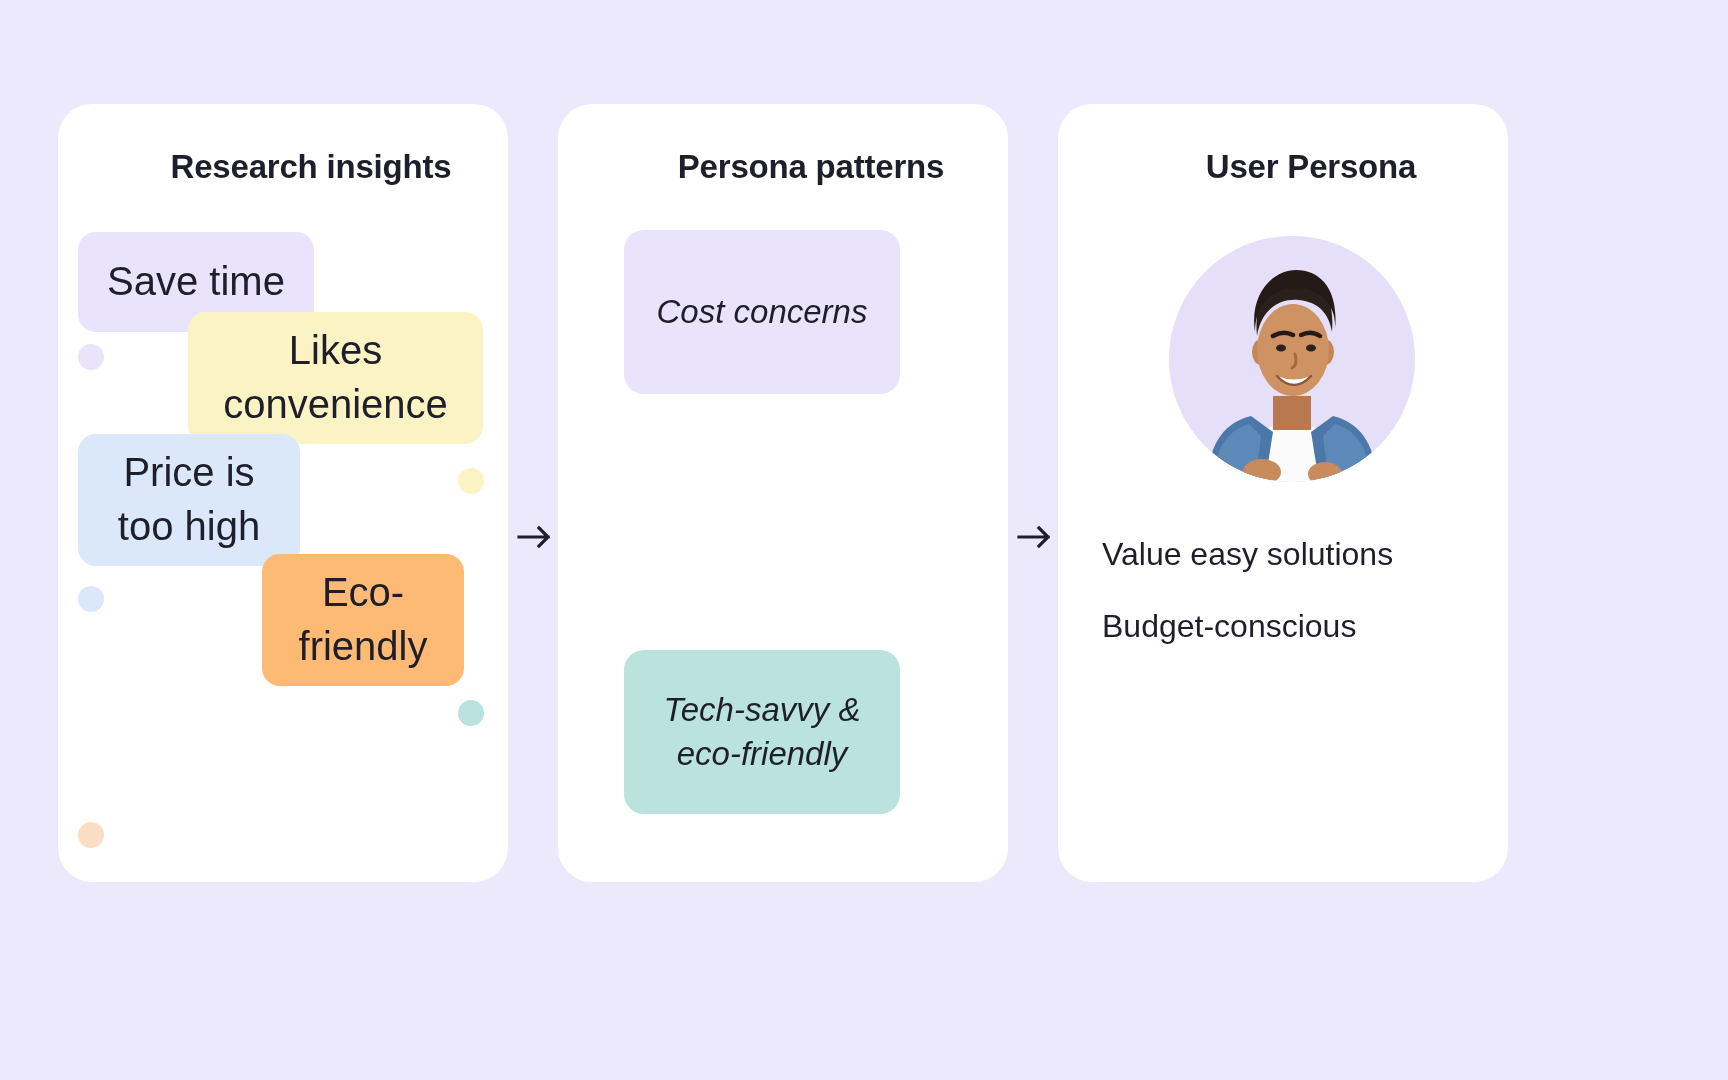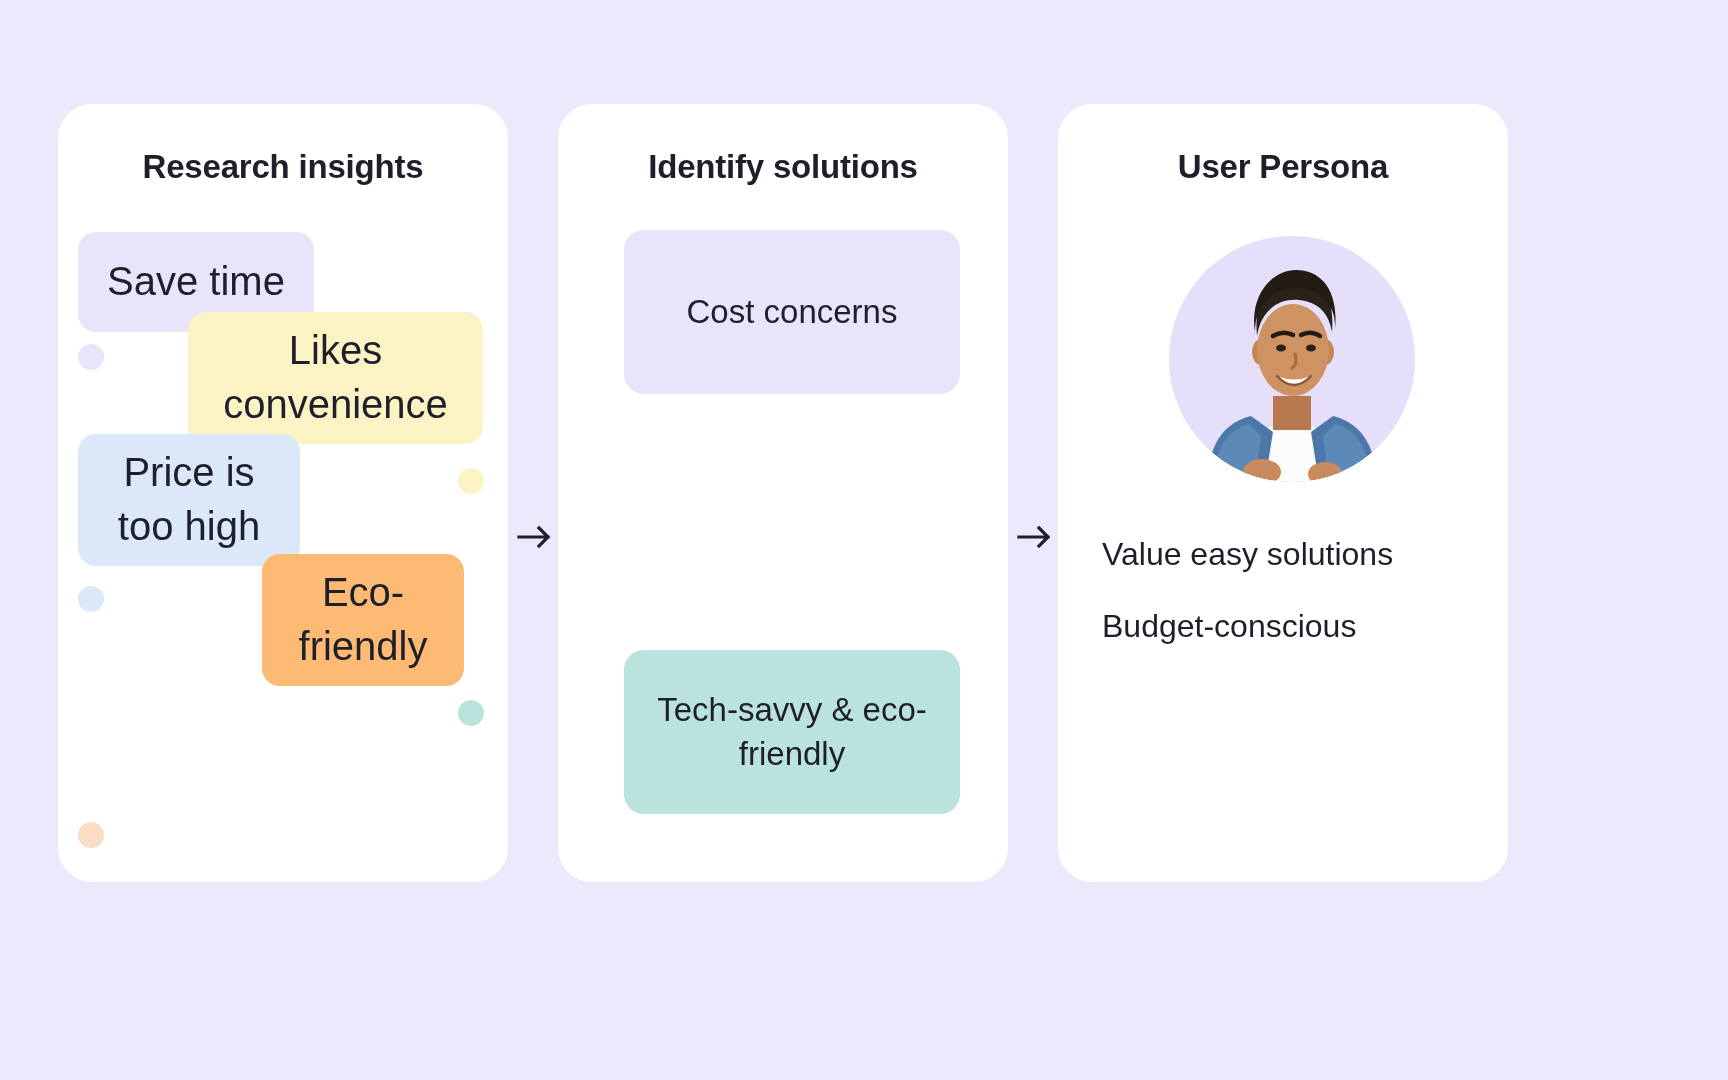--- a/index.html
+++ b/index.html
@@ -33,20 +33,21 @@
   .card-title {
     position: absolute;
     top: 44px;
     left: 0;
     width: 100%;
     text-align: center;
     font-size: 33px;
     font-weight: bold;
     color: #1e1f2a;
     letter-spacing: -0.2px;
+    padding-left: 28px;
   }
 
   
   .chip {
     position: absolute;
     border-radius: 18px;
     display: flex;
     align-items: center;
     justify-content: center;
     text-align: center;
@@ -71,31 +72,32 @@
   #dot-purple { left: 20px;  top: 240px; width: 26px; height: 26px; background: #E9E3FB; }
   #dot-yellow { left: 400px; top: 364px; width: 26px; height: 26px; background: #FCF3C4; }
   #dot-blue   { left: 20px;  top: 482px; width: 26px; height: 26px; background: #DAE8FA; }
   #dot-teal   { left: 400px; top: 596px; width: 26px; height: 26px; background: #B9E3DC; }
   #dot-orange { left: 20px;  top: 718px; width: 26px; height: 26px; background: #FBDDC3; }
 
   
   .pattern {
     position: absolute;
     left: 66px;
-    width: 336px;
+    width: 276px;
     border-radius: 20px;
     display: flex;
     align-items: center;
     justify-content: center;
     text-align: center;
     font-size: 33px;
     line-height: 1.34;
     color: #1e1f2a;
     box-sizing: border-box;
     padding: 10px 18px;
+    font-style: italic;
   }
   #pattern-cost        { top: 126px; height: 164px; background: #E9E3FB; }
   #pattern-convenience { top: 338px; height: 164px; background: #FCF3C4; }
   #pattern-tech        { top: 546px; height: 164px; background: #B9E3DC; }
 
   
   #avatar {
     position: absolute;
     left: 111px;
     top: 132px;
@@ -163,21 +165,21 @@
     <div class="dot" id="dot-orange"></div>
   </div>
 
   <div class="arrow" id="arrow-1">
     <svg viewBox="0 0 40 40" width="40" height="40" aria-hidden="true">
       <path d="M4 20 H33 M24 11 L33 20 L24 29" fill="none" stroke="#1e1f2a" stroke-width="3.2" stroke-linecap="square" stroke-linejoin="miter"></path>
     </svg>
   </div>
 
   <div class="card" id="card-patterns">
-    <div class="card-title">Identify solutions</div>
+    <div class="card-title">Persona patterns</div>
 
     <div class="pattern" id="pattern-cost">Cost concerns</div>
 
 
     <div class="pattern" id="pattern-tech">Tech-savvy &amp; eco-friendly</div>
   </div>
 
   <div class="arrow" id="arrow-2">
     <svg viewBox="0 0 40 40" width="40" height="40" aria-hidden="true">
       <path d="M4 20 H33 M24 11 L33 20 L24 29" fill="none" stroke="#1e1f2a" stroke-width="3.2" stroke-linecap="square" stroke-linejoin="miter"></path>

